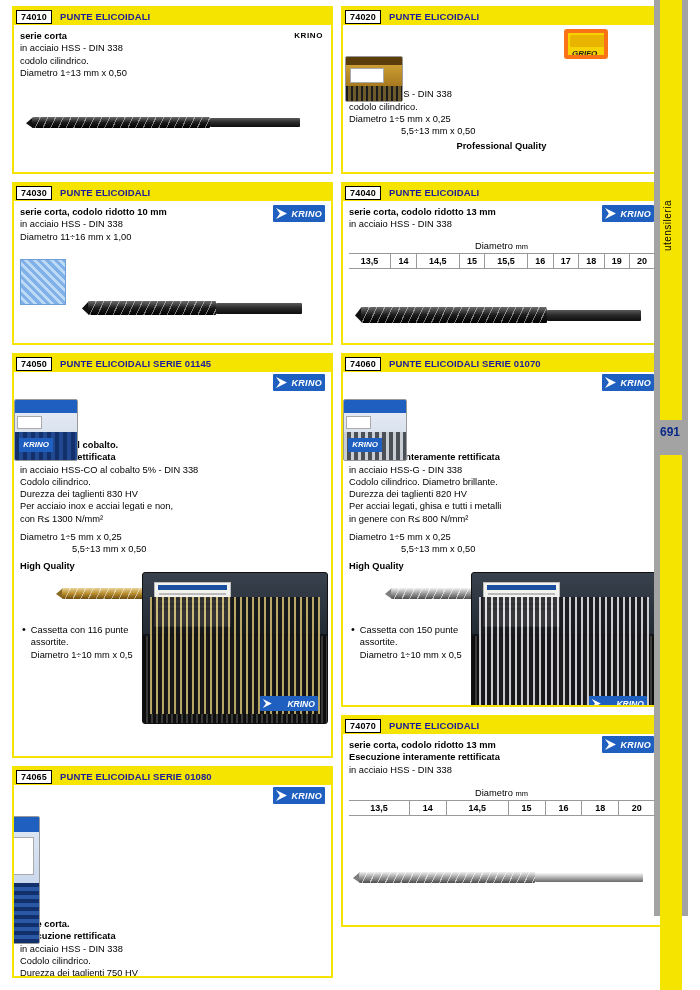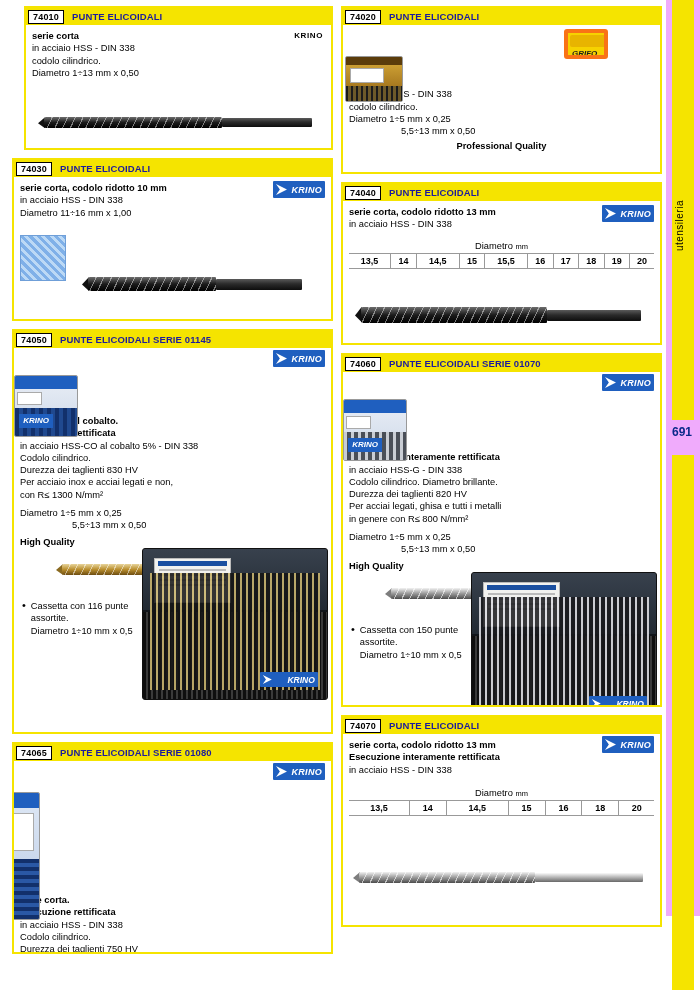--- a/index.html
+++ b/index.html
@@ -10,23 +10,23 @@
     font-family:"Liberation Sans", sans-serif;
     font-size:9.5px;
     color:#000000;
     position:relative;
     overflow:hidden;
   }
 
   
   .spine {
     position:absolute;
-    right:0; top:0;
+    right:12px; top:0;
     width:34px; height:916px;
-    background:#f0abfc;
+    background:#a3a3a3;
   }
   .spine-bar {
     position:absolute; right:6px; top:0;
     width:22px; height:420px;
     background:#f5e400;
   }
   .spine-bar2 {
     position:absolute; right:6px; top:455px;
     width:22px; height:535px;
     background:#f5e400;
@@ -292,21 +292,21 @@
   }
 </style>
 </head>
 <body>
 
 <div class="page">
   <div class="cols">
 
     <div class="col">
 
-      <div class="card" style="height:144px;margin-left:12px;">
+      <div class="card" style="height:168px;">
         <div class="card-head">
           <span class="code">74010</span>
           <span class="head-title">PUNTE ELICOIDALI</span>
         </div>
         <div class="card-body">
           <div class="planet" style="right:8px;top:6px;">KRINO</div>
           <div class="txt b">serie corta</div>
           <div class="txt">in acciaio HSS - DIN 338</div>
           <div class="txt">codolo cilindrico.</div>
           <div class="txt">Diametro 1÷13 mm x 0,50</div>

